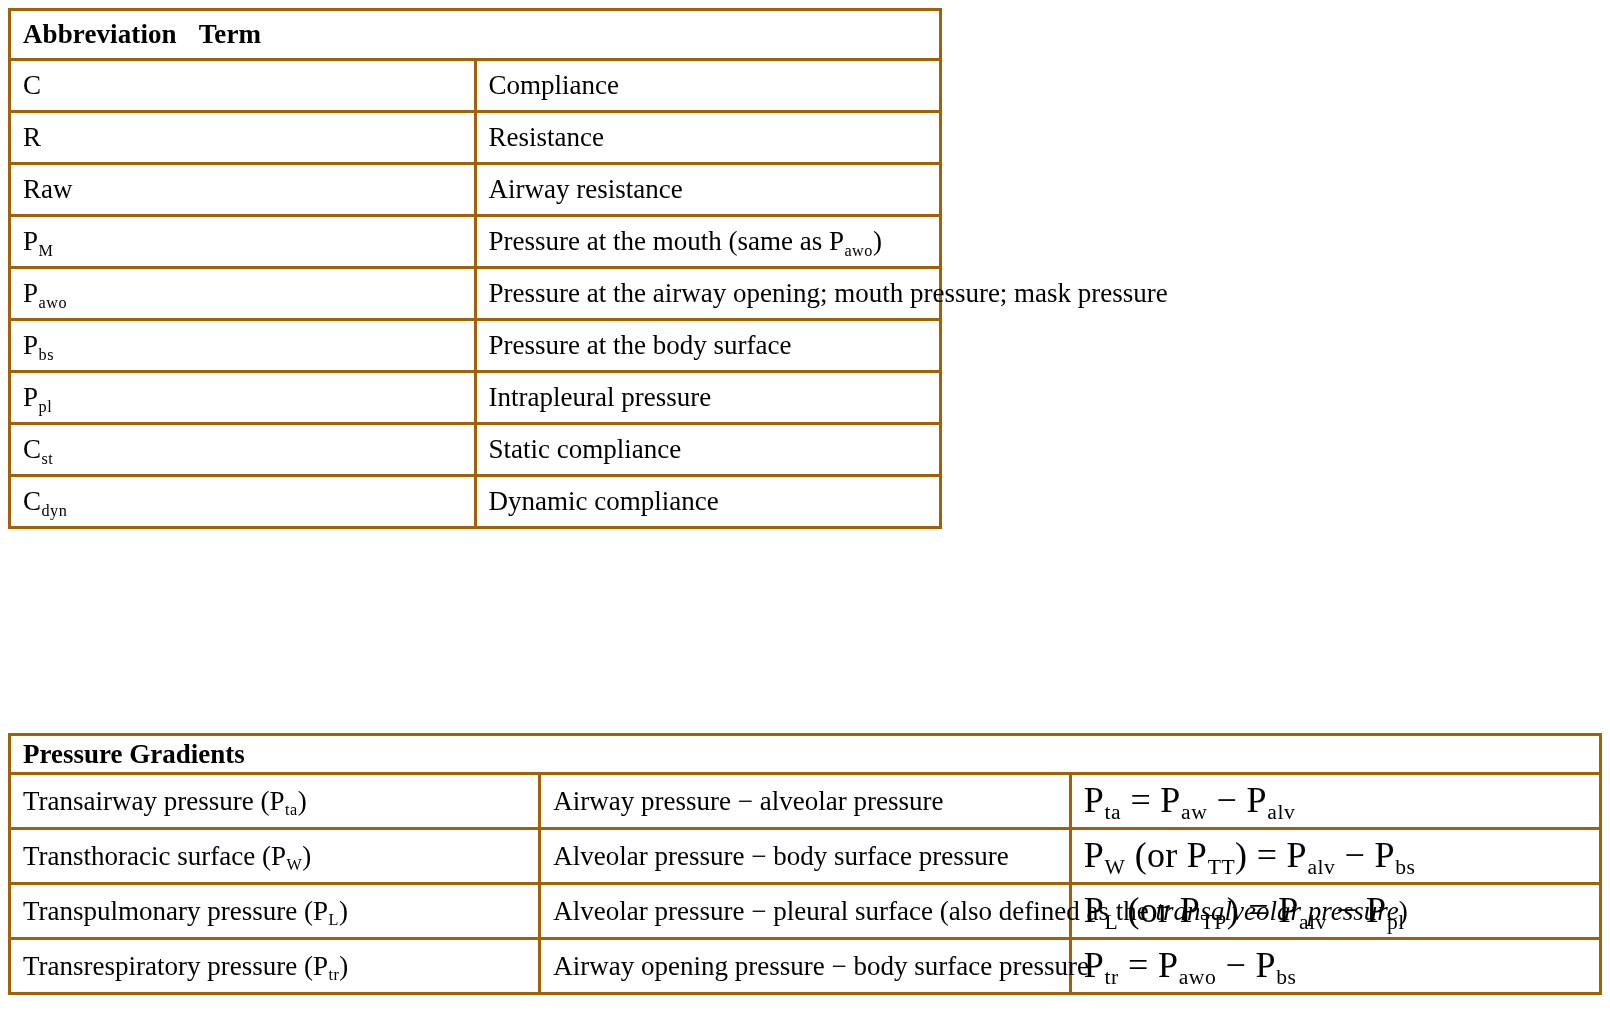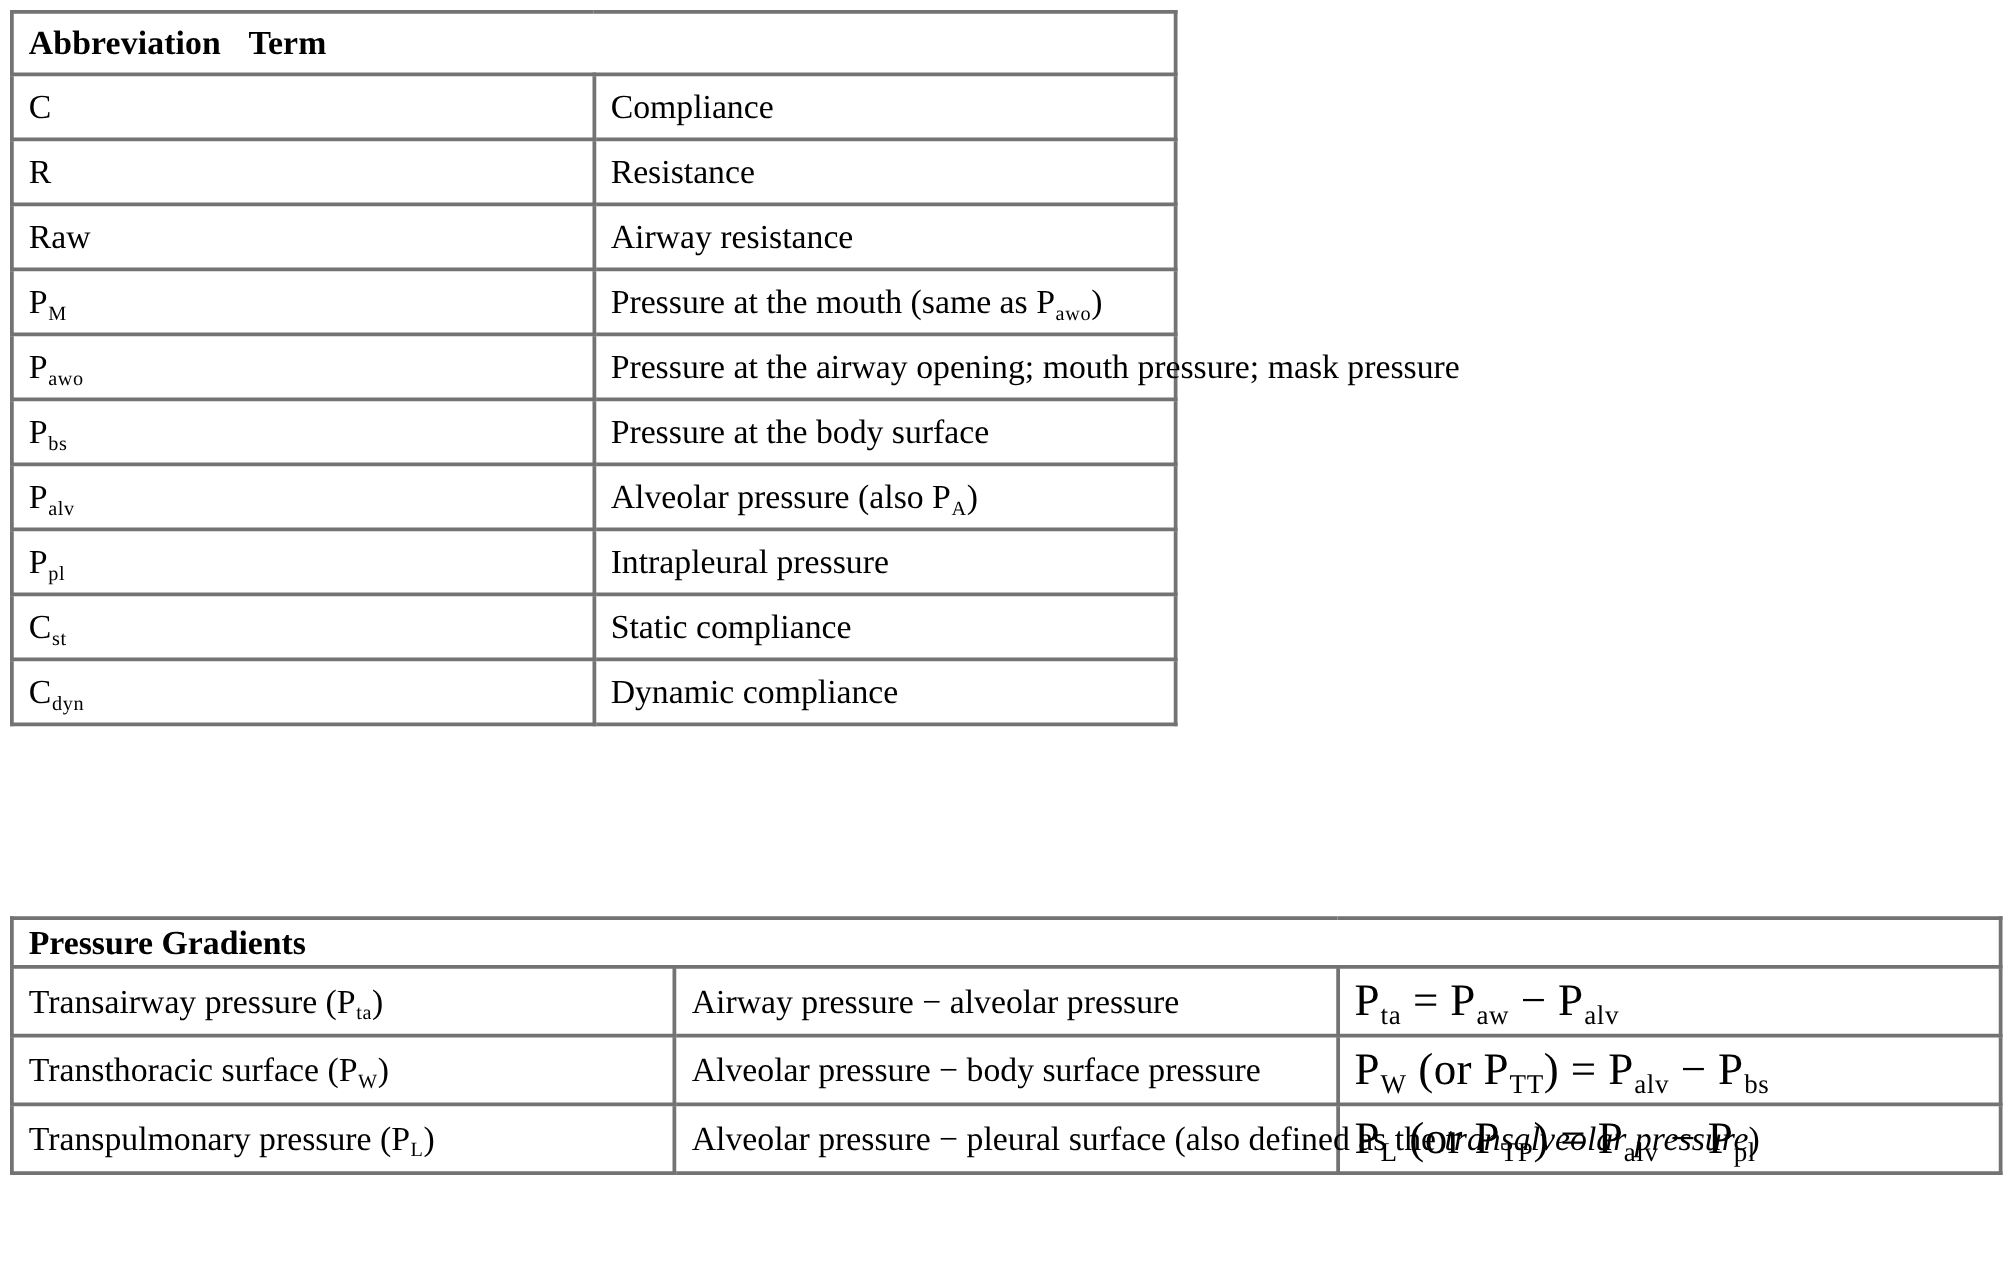--- a/index.html
+++ b/index.html
@@ -22,21 +22,21 @@
     height: 1022px;
   }
 
   
   table.doc-table {
     border-collapse: collapse;
     table-layout: fixed;
     background: #ffffff;
   }
   table.doc-table td {
-    border: 3px solid #737373;
+    border: 3px solid #a16207;
     padding: 0 12px;
     vertical-align: middle;
     font-size: 27px;
     line-height: 1.05;
     white-space: nowrap;
     overflow: visible;
   }
 
   
   #abbrev-table {
@@ -145,24 +145,20 @@
       <tr>
         <td class="abbr-cell"><span>P</span><sub>awo</sub></td>
         <td class="term-cell"><span>Pressure at the airway opening; mouth pressure; mask pressure</span></td>
       </tr>
 
       <tr>
         <td class="abbr-cell"><span>P</span><sub>bs</sub></td>
         <td class="term-cell"><span>Pressure at the body surface</span></td>
       </tr>
 
-      <tr>
-        <td class="abbr-cell"><span>P</span><sub>alv</sub></td>
-        <td class="term-cell">Alveolar pressure (also P<sub>A</sub>)</td>
-      </tr>
 
       <tr>
         <td class="abbr-cell"><span>P</span><sub>pl</sub></td>
         <td class="term-cell"><span>Intrapleural pressure</span></td>
       </tr>
 
       <tr>
         <td class="abbr-cell"><span>C</span><sub>st</sub></td>
         <td class="term-cell"><span>Static compliance</span></td>
       </tr>
@@ -191,16 +187,21 @@
         <td class="grad-def"><span>Alveolar pressure − body surface pressure</span></td>
         <td class="grad-formula"><span class="formula-text nowrap">P<sub>W</sub> (or P<sub>TT</sub>) = P<sub>alv</sub> − P<sub>bs</sub></span></td>
       </tr>
 
       <tr>
         <td class="grad-name"><span>Transpulmonary pressure (P</span><sub>L</sub><span>)</span></td>
         <td class="grad-def"><span>Alveolar pressure − pleural surface (also defined as the </span><span class="ital">transalveolar pressure</span><span>)</span></td>
         <td class="grad-formula"><span class="formula-text nowrap">P<sub>L</sub> (or P<sub>TP</sub>) = P<sub>alv</sub> − P<sub>pl</sub></span></td>
       </tr>
 
+      <tr>
+        <td class="grad-name"><span>Transrespiratory pressure (P</span><sub>tr</sub><span>)</span></td>
+        <td class="grad-def"><span>Airway opening pressure − body surface pressure</span></td>
+        <td class="grad-formula"><span class="formula-text nowrap">P<sub>tr</sub> = P<sub>awo</sub> − P<sub>bs</sub></span></td>
+      </tr>
     </tbody>
   </table>
 
 </div>
 
 </body></html>

